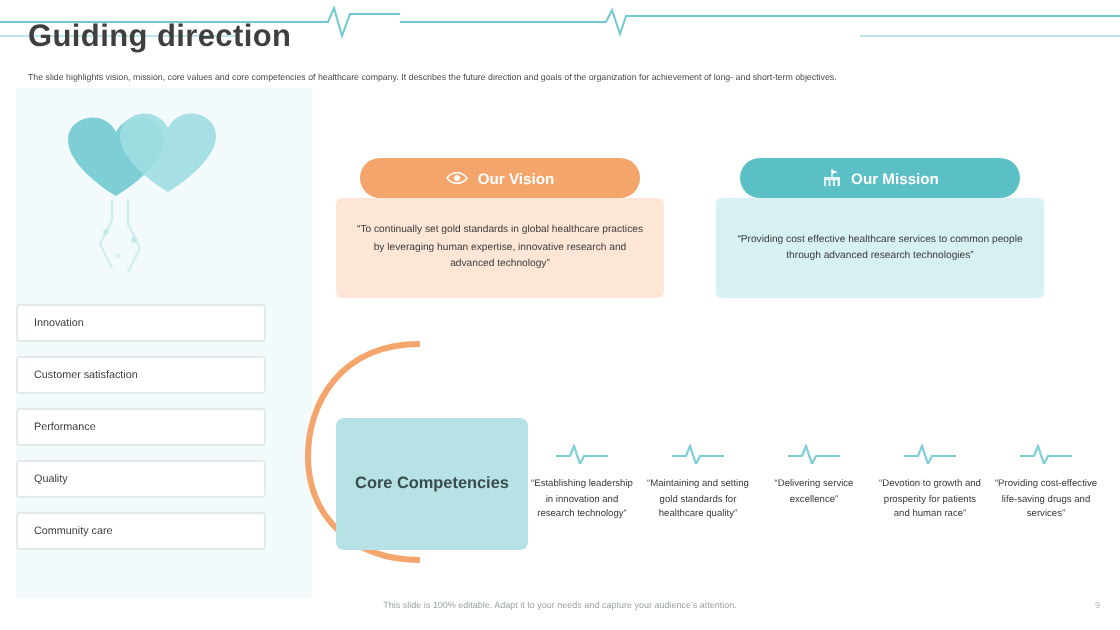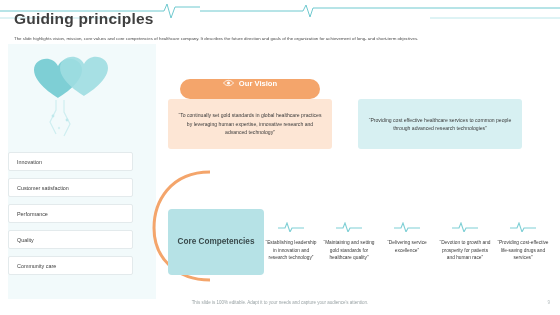--- a/index.html
+++ b/index.html
@@ -49,21 +49,21 @@
     border-radius:2px;
     display:flex;align-items:center;
   }
   .pill span{
     font-size:5.4px;color:#3d3d3d;margin-left:8px;
   }
 
   
   .bub{
     position:absolute;height:20px;border-radius:10px;
-    display:flex;align-items:flex-start;justify-content:center;
+    display:flex;align-items:center;justify-content:center;
     color:#ffffff;font-weight:bold;font-size:7.6px;
   }
   .bub .ic{margin-right:5px;display:flex;align-items:center;}
 
   .bodybox{
     position:absolute;border-radius:3px;
     display:flex;align-items:center;justify-content:center;
     text-align:center;
     font-size:5.1px;color:#3a3a3a;line-height:1.65;
     padding:6px 10px;box-sizing:border-box;
@@ -106,21 +106,21 @@
 
   <div class="topbar">
     <svg width="560" height="22" viewBox="0 0 560 22">
       <path d="M0 11 H160 l4 0 l3 -7 l4 14 l4 -11 H200" stroke="#6fc9cf" stroke-width="1" fill="none"></path>
       <path d="M200 11 H300 l3 0 l3 -6 l4 12 l3 -9 H560" stroke="#6fc9cf" stroke-width="1" fill="none"></path>
       <path d="M0 18 H120" stroke="#bde7ea" stroke-width="1" fill="none"></path>
       <path d="M430 18 H560" stroke="#bde7ea" stroke-width="1" fill="none"></path>
     </svg>
   </div>
 
-  <div class="title">Guiding principles</div>
+  <div class="title">Guiding direction</div>
 
   <div class="subtitle">The slide highlights vision, mission, core values and core competencies of healthcare company. It describes the future direction and goals of the organization for achievement of long- and short-term objectives.</div>
 
   <div class="leftpanel"></div>
 
   <div class="heartwrap">
     <svg width="120" height="95" viewBox="0 0 120 95">
 
       <path d="M14 20 C14 8, 32 4, 38 16 C44 4, 62 8, 62 20 C62 34, 38 48, 38 48 C38 48, 14 34, 14 20 Z" fill="#7ecfd5"></path>
       <path d="M40 18 C40 6, 58 2, 64 14 C70 2, 88 6, 88 18 C88 32, 64 46, 64 46 C64 46, 40 32, 40 18 Z" fill="#9fdde1" opacity="0.9"></path>
@@ -153,20 +153,33 @@
     <span class="ic">
       <svg width="11" height="8" viewBox="0 0 22 14">
         <path d="M1 7 C6 0, 16 0, 21 7 C16 14, 6 14, 1 7 Z" fill="none" stroke="#ffffff" stroke-width="1.6"></path>
         <circle cx="11" cy="7" r="3" fill="#ffffff"></circle>
       </svg>
     </span>
     <span>Our Vision</span>
   </div>
   <div class="bodybox" style="left:168px;top:99px;width:164px;height:50px;background:#fde6d5;">“To continually set gold standards in global healthcare practices by leveraging human expertise, innovative research and advanced technology”</div>
 
+  <div class="bub" style="left:370px;top:79px;width:140px;background:#5bbfc6">
+    <span class="ic">
+      <svg width="10" height="10" viewBox="0 0 20 20">
+        <rect x="2" y="9" width="16" height="9" fill="#ffffff" opacity=".85"></rect>
+        <rect x="4" y="12" width="2.5" height="6" fill="#5bbfc6"></rect>
+        <rect x="8.5" y="12" width="2.5" height="6" fill="#5bbfc6"></rect>
+        <rect x="13" y="12" width="2.5" height="6" fill="#5bbfc6"></rect>
+        <path d="M10 1 L10 9" stroke="#ffffff" stroke-width="1.4"></path>
+        <path d="M10 2 L16 4 L10 6 Z" fill="#ffffff"></path>
+      </svg>
+    </span>
+    <span>Our Mission</span>
+  </div>
   <div class="bodybox" style="left:358px;top:99px;width:164px;height:50px;background:#d7f0f2;">“Providing cost effective healthcare services to common people through advanced research technologies”</div>
 
   <div class="arc">
     <svg width="130" height="120" viewBox="0 0 130 120">
       <path d="M60 4 C20 4, 4 34, 4 60 C4 90, 26 112, 60 112" fill="none" stroke="#f4a56b" stroke-width="3"></path>
     </svg>
   </div>
 
   <div class="corebox">Core Competencies</div>
 

